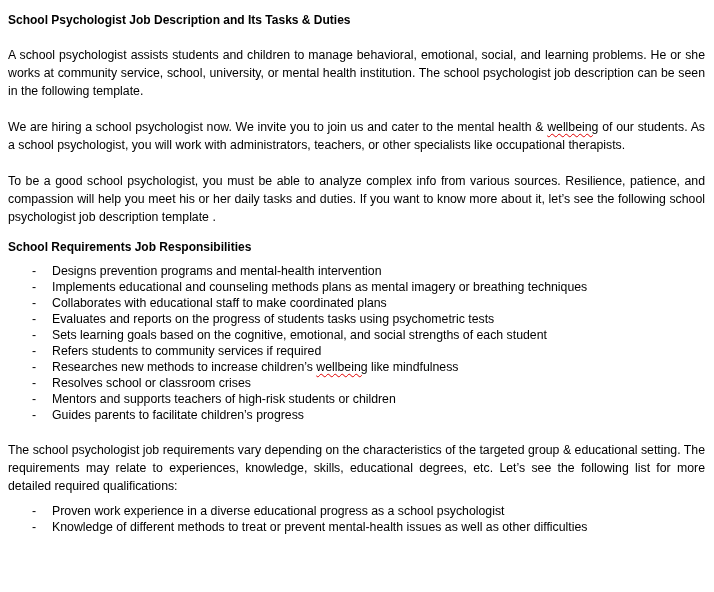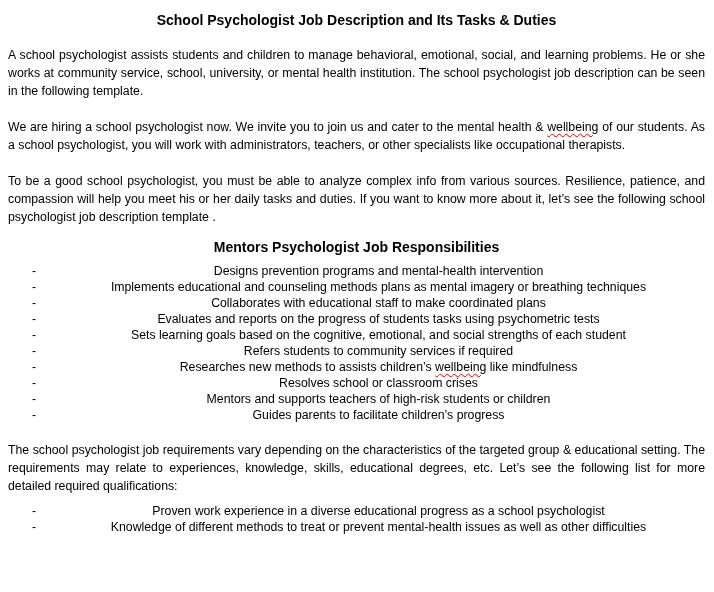--- a/index.html
+++ b/index.html
@@ -8,61 +8,61 @@
     width: 714px;
     min-height: 592px;
     padding: 9px 9px 10px 8px;
     font-family: "Liberation Sans", sans-serif;
     font-size: 12.3px;
     color: #000000;
     background: #ffffff;
   }
   .heading {
     font-weight: 700;
-    font-size: 14px;
+    font-size: 12px;
     line-height: 16px;
     margin: 13px 0 0 0;
-    text-align: center;
+    text-align: left;
   }
   .heading:first-child { margin-top: 3px; }
   p.para {
     margin: 18px 0 0 0;
     text-align: justify;
     line-height: 18px;
   }
   ul.blist {
     list-style: none;
     margin: 8px 0 0 0;
     padding: 0 0 0 24px;
   }
   ul.blist li {
     display: flex;
     line-height: 16px;
     align-items: baseline;
   }
   .dash { flex: 0 0 20px; width: 20px; }
-  .li-text { flex: 1 1 auto; text-align: center; }
+  .li-text { flex: 1 1 auto; text-align: left; }
   .squiggle {
     text-decoration-line: underline;
     text-decoration-style: wavy;
     text-decoration-color: #e00000;
     text-decoration-thickness: 1px;
     text-underline-offset: 2px;
   }
 </style>
 </head>
 <body>
 
 <div class="page">
   <div>
       <h2 class="heading">School Psychologist Job Description and Its Tasks &amp; Duties</h2>
       <p class="para"><span>A school psychologist assists students and children to manage behavioral, emotional, social, and learning problems. He or she works at community service, school, university, or mental health institution. The school psychologist job description can be seen in the following template.</span></p>
       <p class="para"><span>We are hiring a school psychologist now. We invite you to join us and cater to the mental health &amp; </span><span class="squiggle">wellbeing</span><span> of our students. As a school psychologist, you will work with administrators, teachers, or other specialists like occupational therapists.</span></p>
       <p class="para"><span>To be a good school psychologist, you must be able to analyze complex info from various sources. Resilience, patience, and compassion will help you meet his or her daily tasks and duties. If you want to know more about it, let’s see the following school psychologist job description template .</span></p>
-      <h2 class="heading">Mentors Psychologist Job Responsibilities</h2>
+      <h2 class="heading">School Requirements Job Responsibilities</h2>
       <ul class="blist">
         <li>
           <span class="dash">-</span>
           <span class="li-text"><span>Designs prevention programs and mental-health intervention</span></span>
         </li>
         <li>
           <span class="dash">-</span>
           <span class="li-text"><span>Implements educational and counseling methods plans as mental imagery or breathing techniques</span></span>
         </li>
         <li>
@@ -76,21 +76,21 @@
         <li>
           <span class="dash">-</span>
           <span class="li-text"><span>Sets learning goals based on the cognitive, emotional, and social strengths of each student</span></span>
         </li>
         <li>
           <span class="dash">-</span>
           <span class="li-text"><span>Refers students to community services if required</span></span>
         </li>
         <li>
           <span class="dash">-</span>
-          <span class="li-text"><span>Researches new methods to assists children’s </span><span class="squiggle">wellbeing</span><span> like mindfulness</span></span>
+          <span class="li-text"><span>Researches new methods to increase children’s </span><span class="squiggle">wellbeing</span><span> like mindfulness</span></span>
         </li>
         <li>
           <span class="dash">-</span>
           <span class="li-text"><span>Resolves school or classroom crises</span></span>
         </li>
         <li>
           <span class="dash">-</span>
           <span class="li-text"><span>Mentors and supports teachers of high-risk students or children</span></span>
         </li>
         <li>

